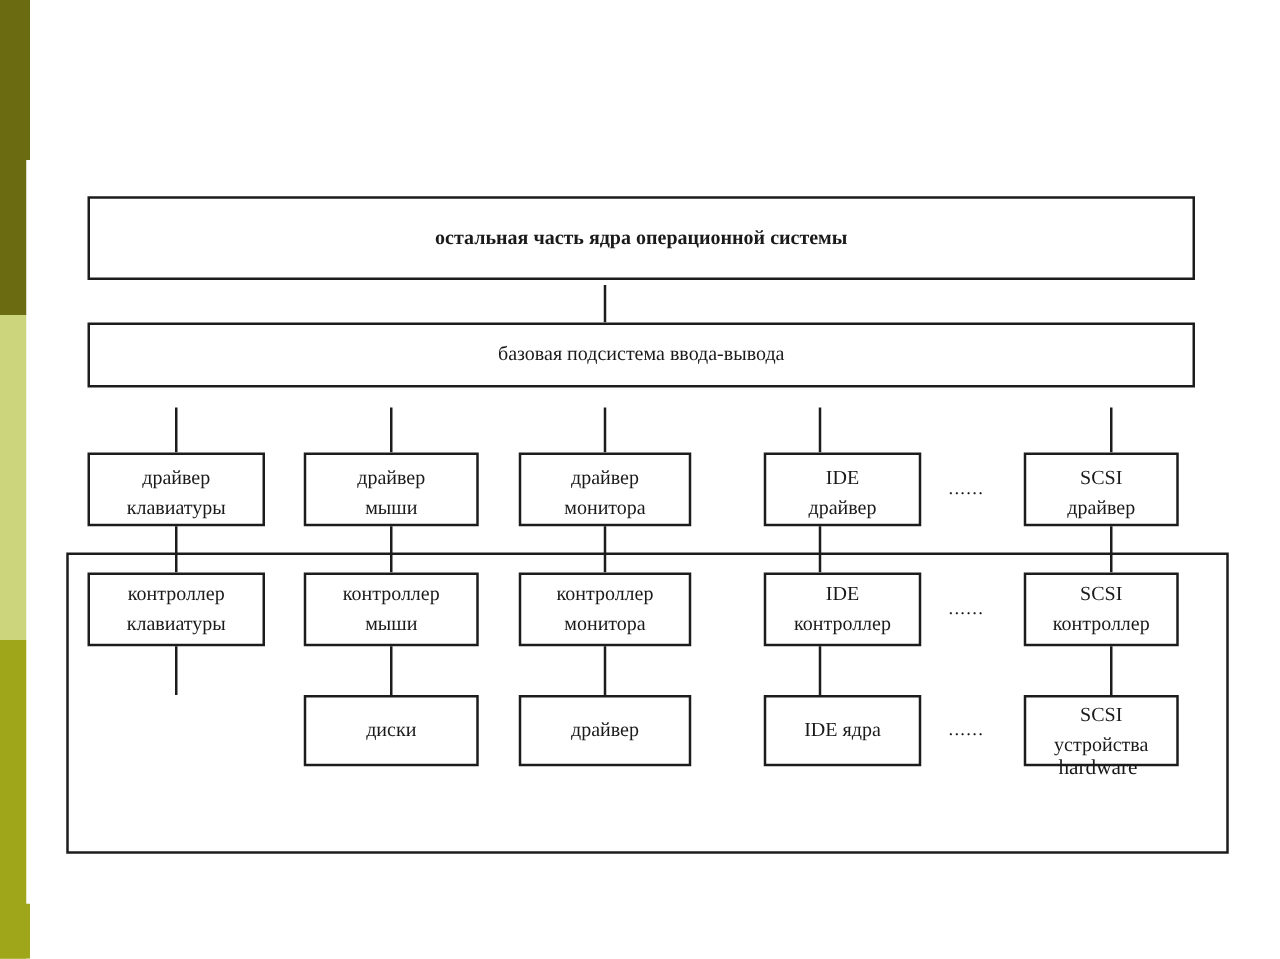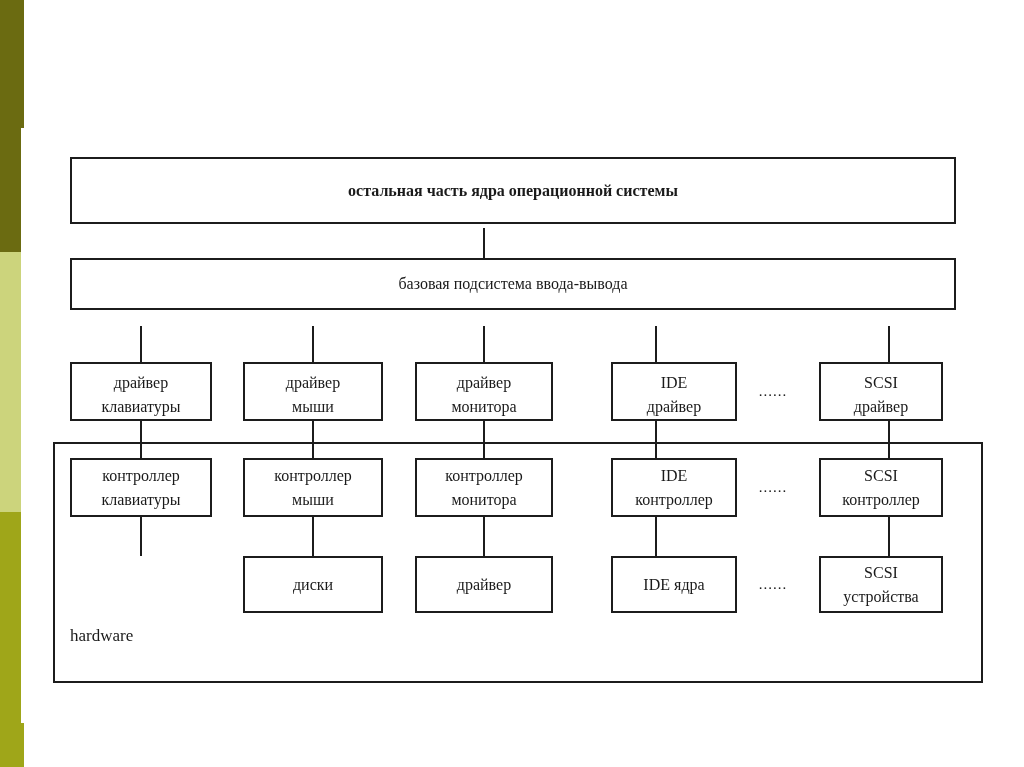--- a/index.html
+++ b/index.html
@@ -75,23 +75,23 @@
   }
 
   .vline {
     position: absolute;
     width: 2px;
     background: #1c1c1c;
   }
 
   .hw-label {
     position: absolute;
-    left: 70px; top: 624px;
+    left: 70px; top: 602px;
     width: 840px;
-    text-align: left;
+    text-align: right;
     font-size: 17px;
     line-height: 24px;
     color: #1a1a1a;
   }
 </style>
 </head>
 <body>
 
 <div class="slide">
 

